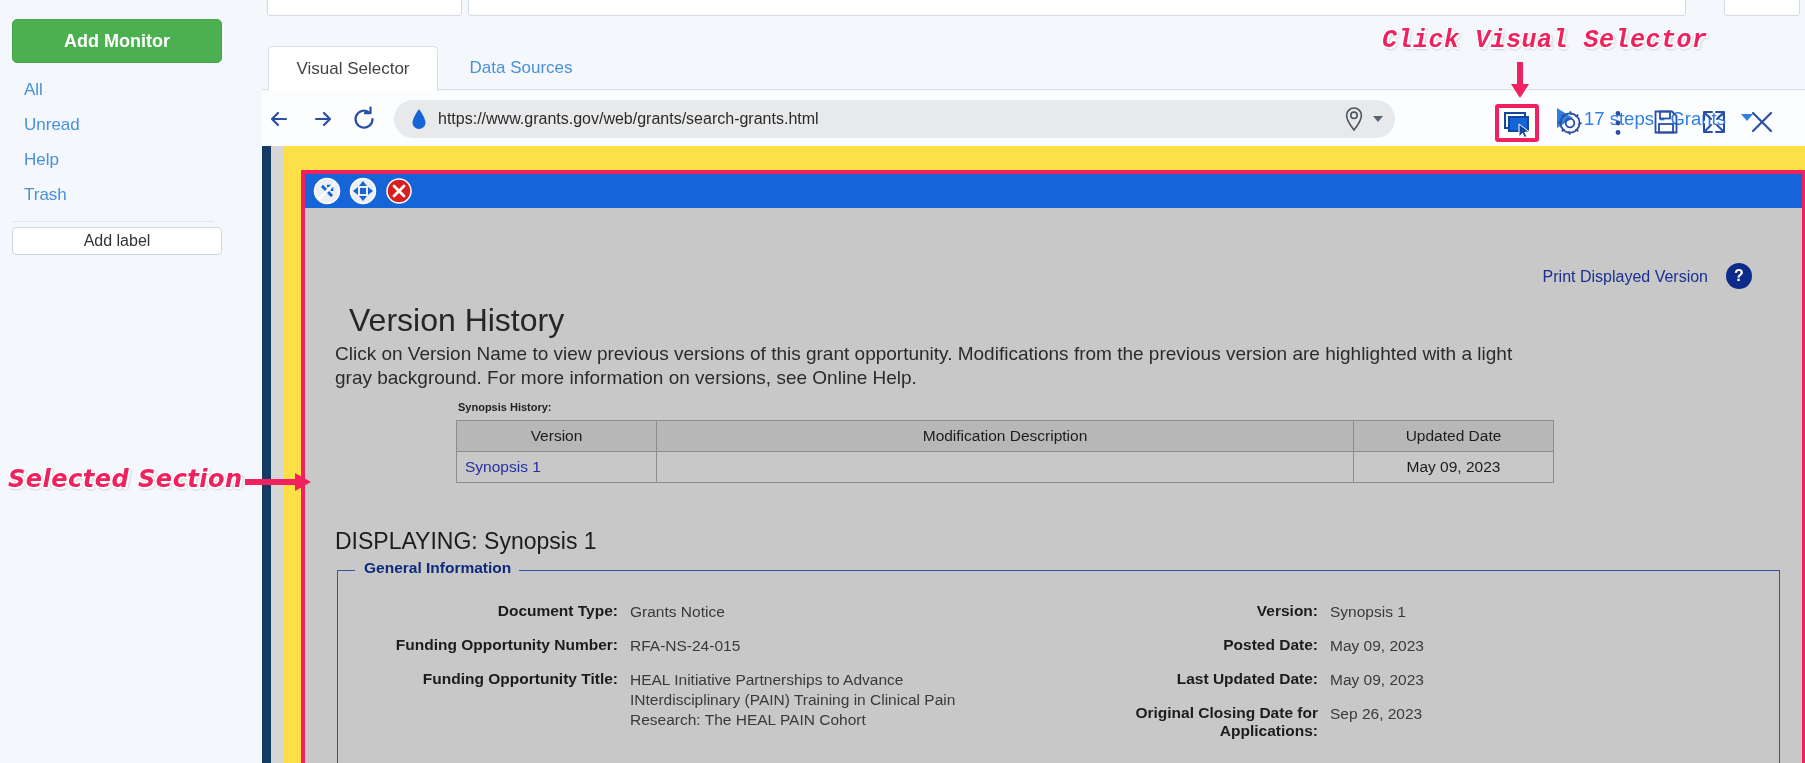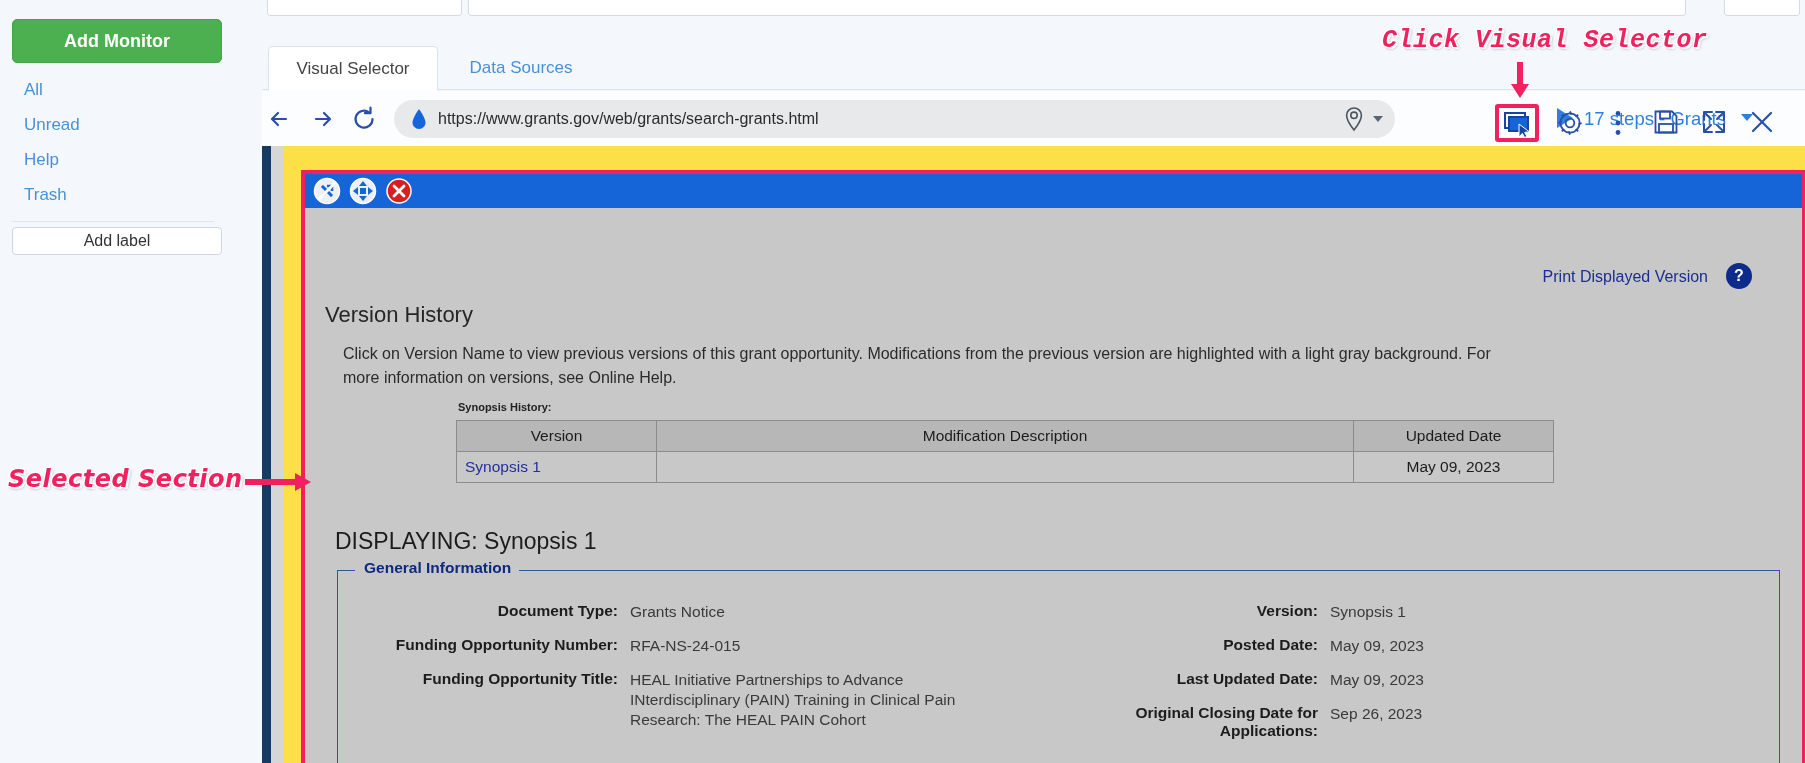--- a/index.html
+++ b/index.html
@@ -254,26 +254,26 @@
   }
   .help-badge {
     position: absolute; right: 42px; top: 55px;
     width: 26px; height: 26px; border-radius: 50%;
     background: #0c2b8a; color: #ffffff;
     font-size: 16px; font-weight: bold; text-align: center; line-height: 26px;
     cursor: pointer;
   }
 
   .doc-h1 {
-    position: absolute; left: 12px; top: 94px;
-    font-size: 22px; color: #262626; font-weight: normal;
+    position: absolute; left: 36px; top: 94px;
+    font-size: 32px; color: #262626; font-weight: normal;
   }
   .doc-intro {
     position: absolute; left: 22px; top: 134px; width: 1180px;
-    font-size: 16px; line-height: 24px; color: #2b2b2b; margin-left: 8px;
+    font-size: 19px; line-height: 24px; color: #2b2b2b;
   }
 
   .synopsis-label {
     position: absolute; left: 145px; top: 193px;
     font-size: 11px; font-weight: bold; color: #222;
   }
   .hist-table {
     position: absolute; left: 143px; top: 212px; width: 1098px;
     border-collapse: collapse;
     font-size: 15.5px;

